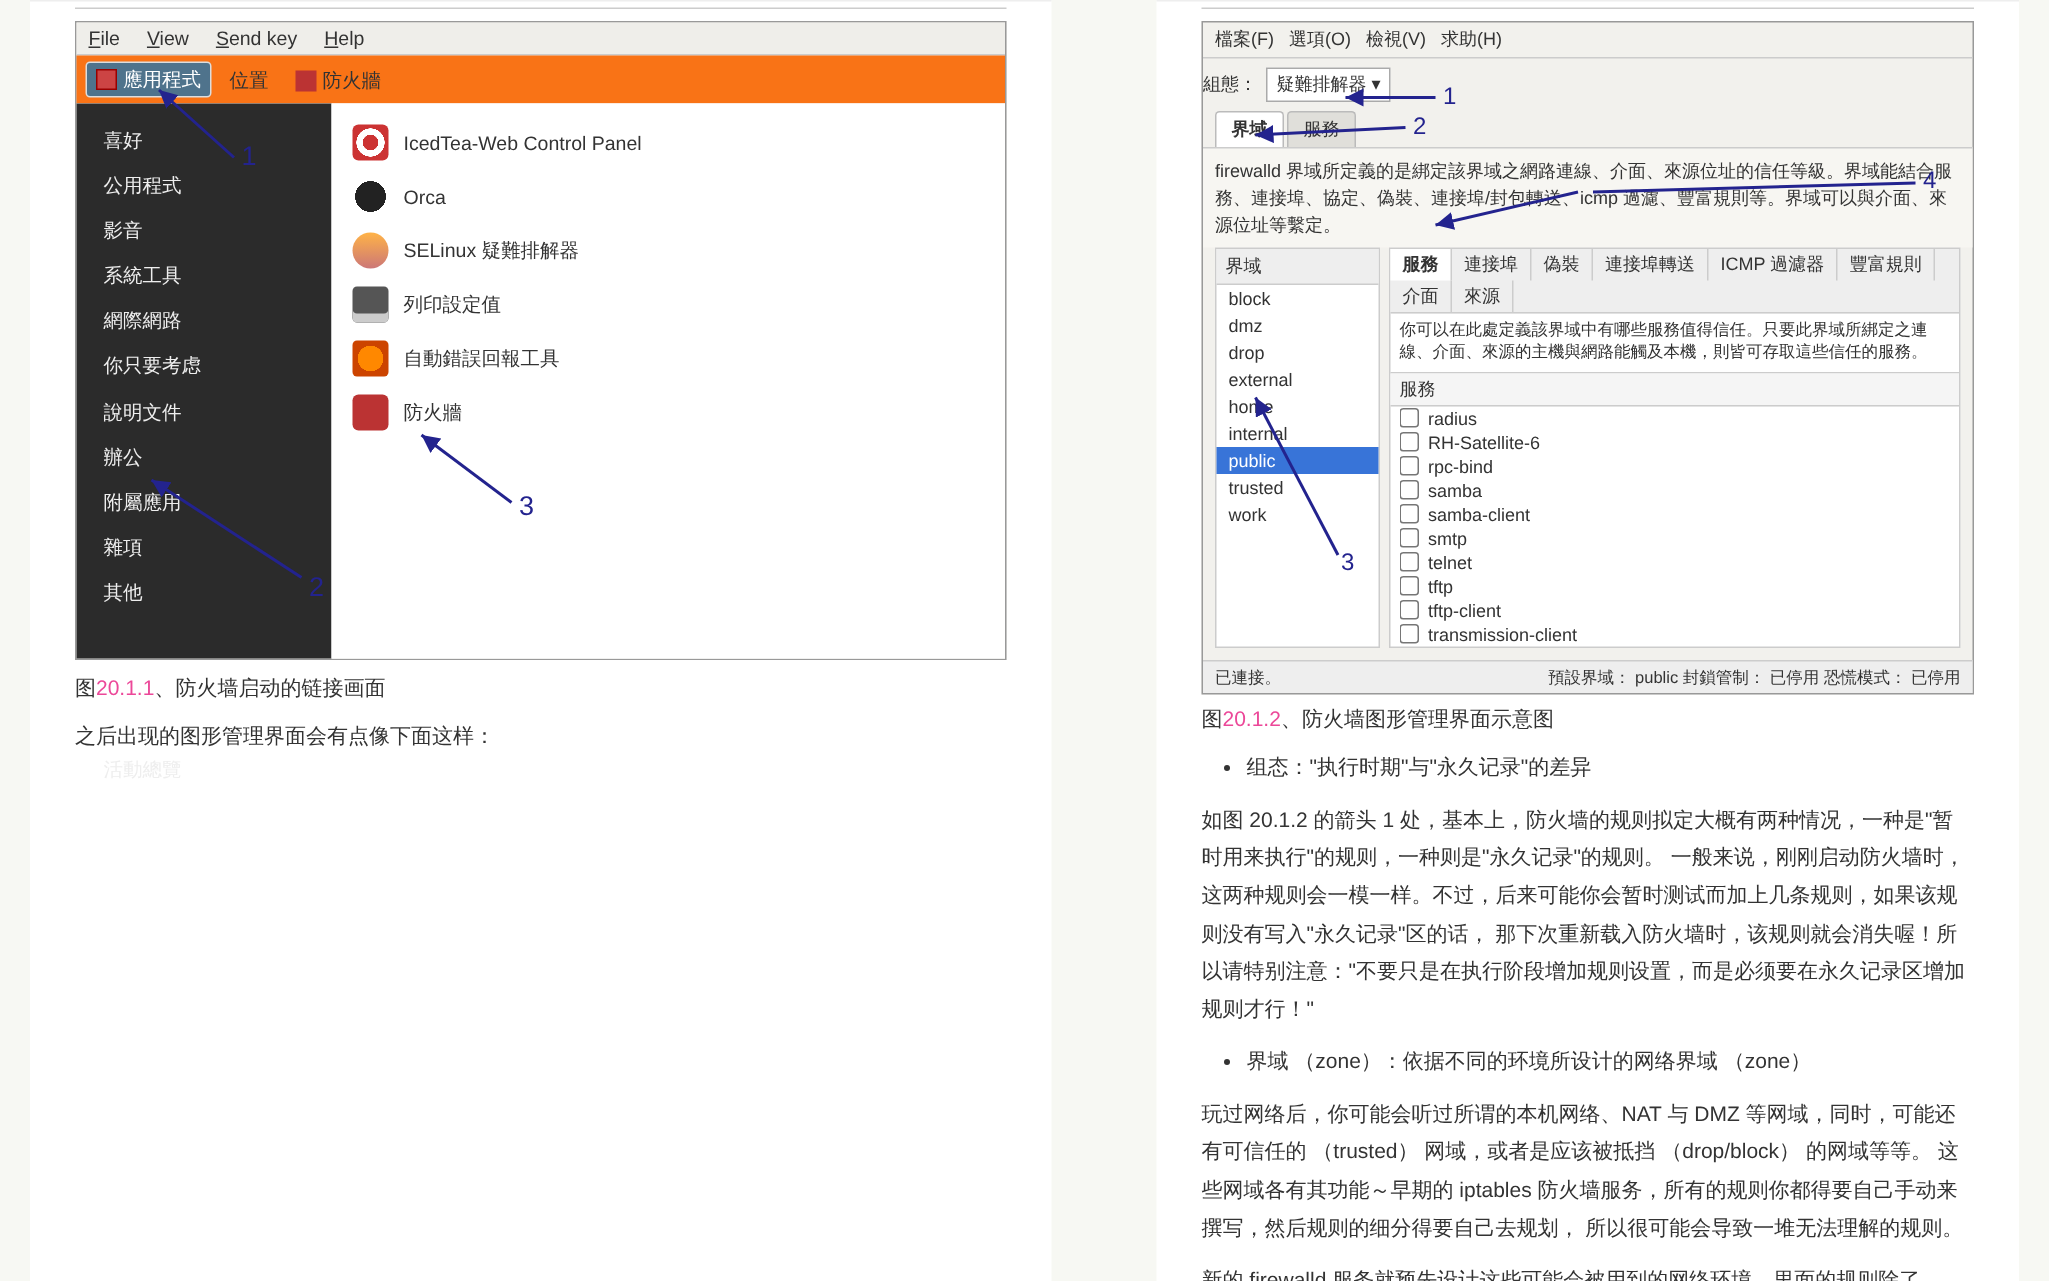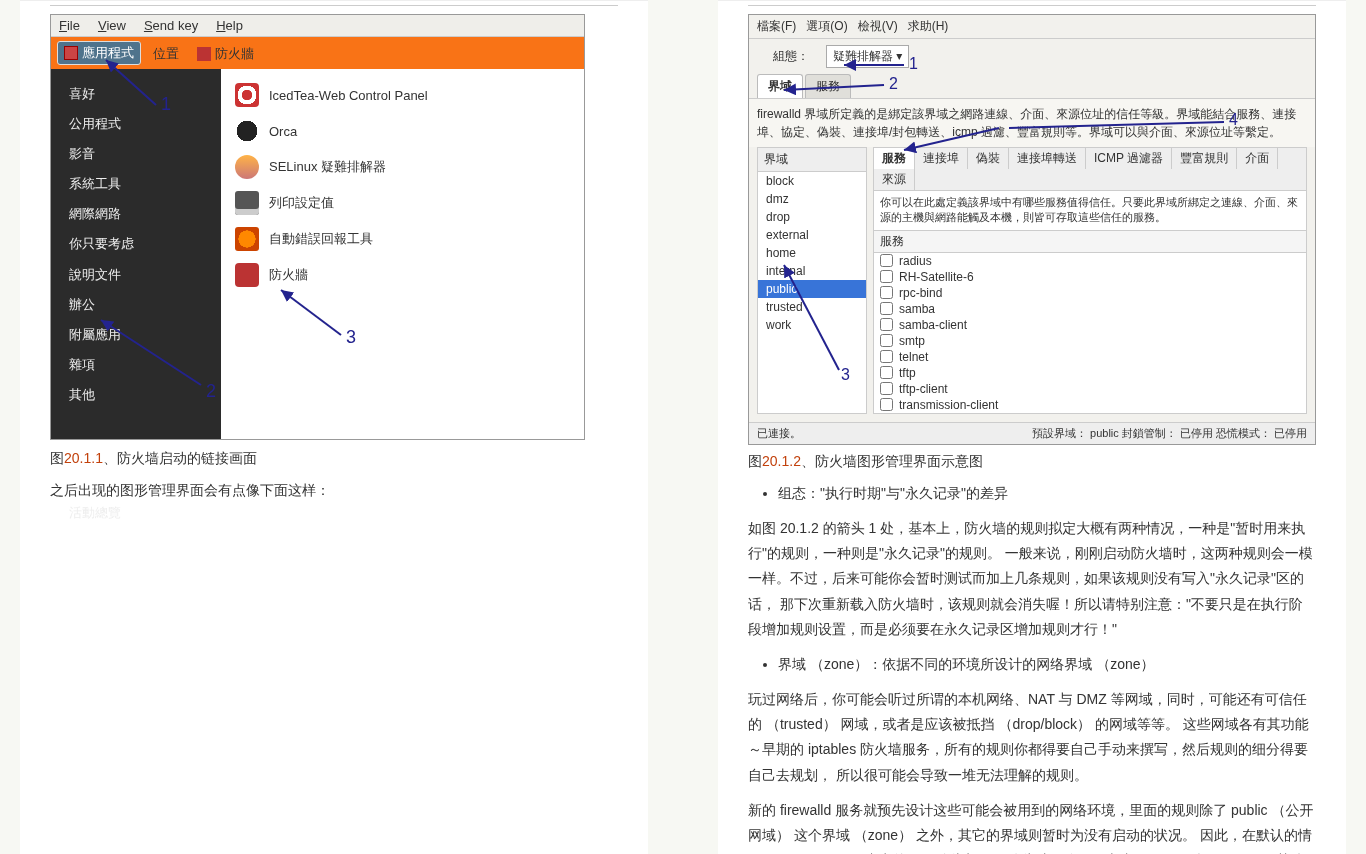--- a/index.html
+++ b/index.html
@@ -20,21 +20,21 @@
     flex: 1;
     background: #fff;
     padding: 0 30px;
     border-top: 1px solid #eee;
   }
   .col-left { margin-right: 70px; margin-left: 20px; }
   .col-right { margin-right: 20px; margin-left: 0; }
   .divider-hr { height:1px; background:#ccc; margin:4px 0 8px; }
   .app-window {
     border: 1px solid #999;
-    width: 535px;
+    width: 621px;
     margin: 6px 0 10px;
     background: #e8e7e3;
     font-size: 13px;
   }
   .menubar {
     background: #efeeea;
     display: flex;
     gap: 18px;
     padding: 3px 8px;
     border-bottom: 1px solid #ccc;
@@ -79,36 +79,36 @@
   .list-row { display:flex; align-items:center; gap:10px; padding:6px 4px; }
   .row-icon { width:24px; height:24px; border-radius:4px; display:inline-block; }
   .i-java { background: radial-gradient(circle,#c33 30%,#fff 31%,#fff 55%,#c33 56%); }
   .i-orca { background: radial-gradient(circle,#222 60%,#fff 61%); border-radius:50%; }
   .i-sel { background: linear-gradient(#ffb347,#c77); border-radius:50%; }
   .i-print { background:#555; border-radius:3px; box-shadow:inset 0 -6px 0 #ccc; }
   .i-alarm { background:radial-gradient(circle,#f80 50%,#c40 51%); border-radius:3px; }
   .i-fw { background:#b33; }
   svg.arrow { position:absolute; pointer-events:none; }
   .caption { color:#333; margin:6px 0; font-size:14px; }
-  .caption .num { color:#c2410c; }
+  .caption .num { color:#ec4899; }
   .p { margin:10px 0; line-height:1.8; }
   ul.p { padding-left: 30px; list-style: disc; }
   ul.p li { margin:4px 0; }
   
   .fw-window {
     border:1px solid #999;
     background:#f2f1ed;
     font-size:12px;
     margin:0 0 8px;
   }
   .fw-title { text-align:center; padding:3px 0; background:#eee; border-bottom:1px solid #ccc; position:relative; }
   .fw-winctl { position:absolute; right:4px; top:2px; display:flex; gap:2px; }
   .fw-winctl span { width:13px; height:13px; background:#ccc; border:1px solid #999; font-size:9px; text-align:center; line-height:11px; }
   .fw-menu { display:flex; gap:10px; padding:3px 8px; border-bottom:1px solid #ccc; }
-  .fw-combo-row { display:flex; align-items:center; gap:17px; padding:6px 0;margin-left:24px; }
+  .fw-combo-row { display:flex; align-items:center; gap:6px; padding:6px 0; }
   .fw-combo { border:1px solid #aaa; padding:2px 6px; background:#fff; display:inline-flex; align-items:center; gap:4px; }
   .fw-tabs { display:flex; padding:0 8px; gap:2px; }
   .fw-tab { padding:3px 10px; background:#e0dfda; border:1px solid #bbb; border-bottom:none; border-radius:3px 3px 0 0; }
   .fw-tab.active { background:#fff; font-weight:bold; }
   .fw-info { padding:6px 8px; line-height:1.5; border-top:1px solid #ccc; background:#f7f6f2; }
   .fw-main { display:flex; padding:0 8px 8px; gap:6px; }
   .fw-zones { width:110px; border:1px solid #ccc; background:#fff; }
   .fw-zones-head { background:#eee; padding:3px 6px; border-bottom:1px solid #ccc; }
   .fw-zones .z { padding:2px 8px; }
   .fw-zones .z.sel { background:#3874d8; color:#fff; }

